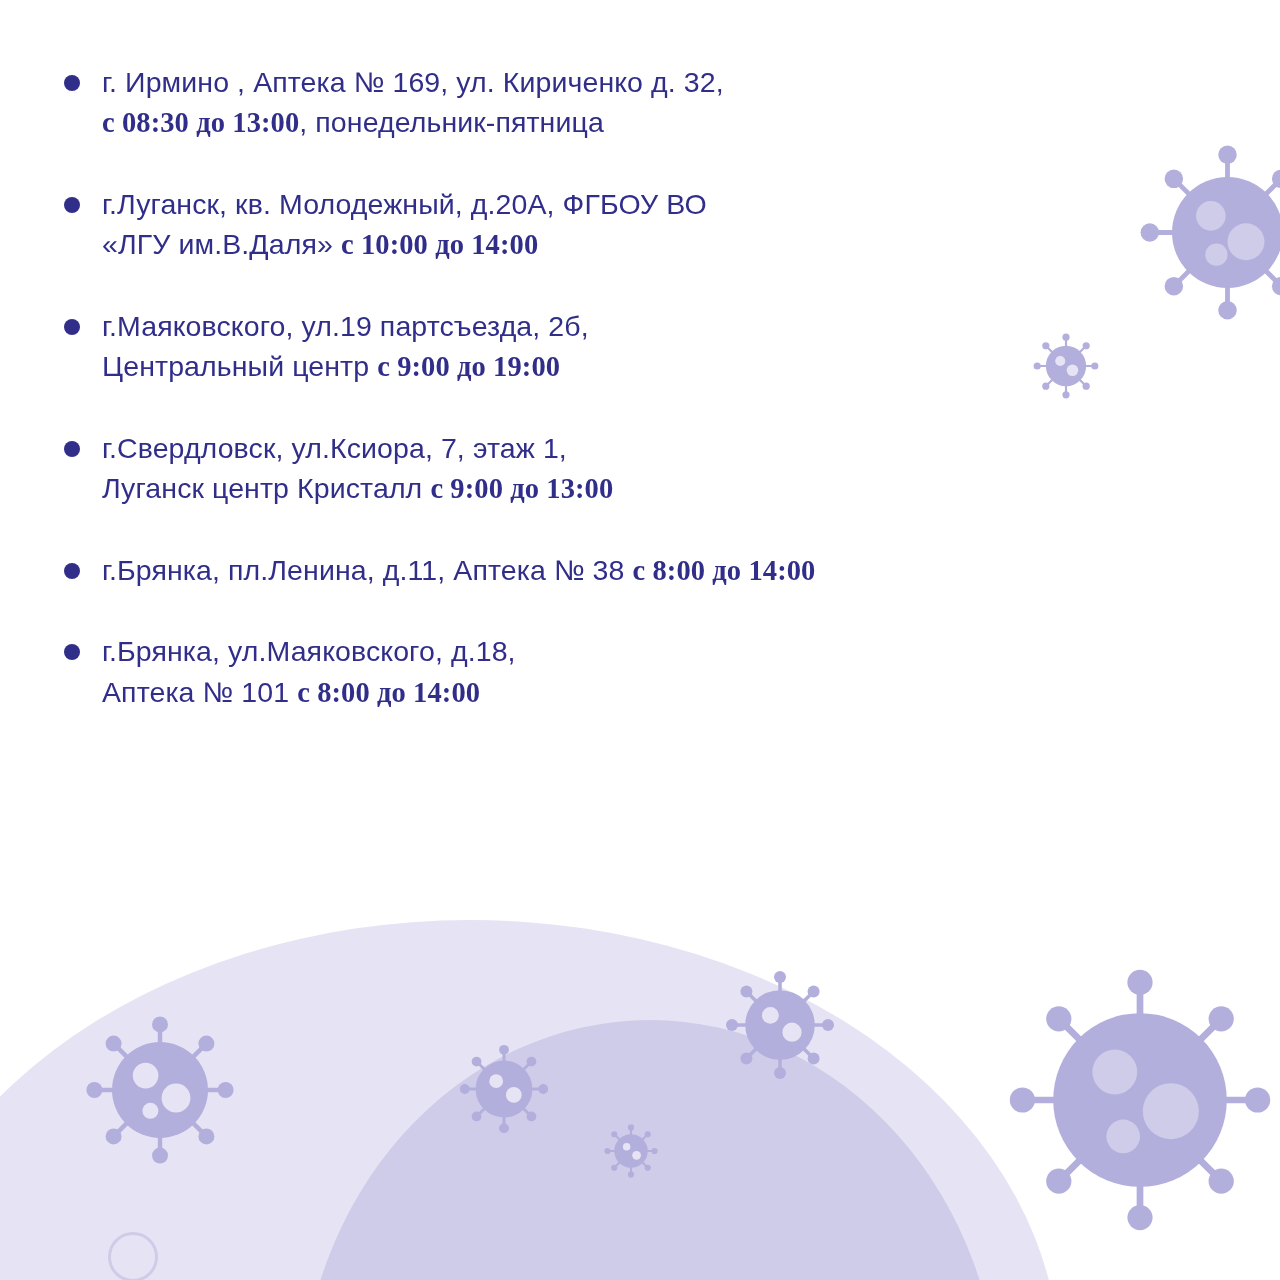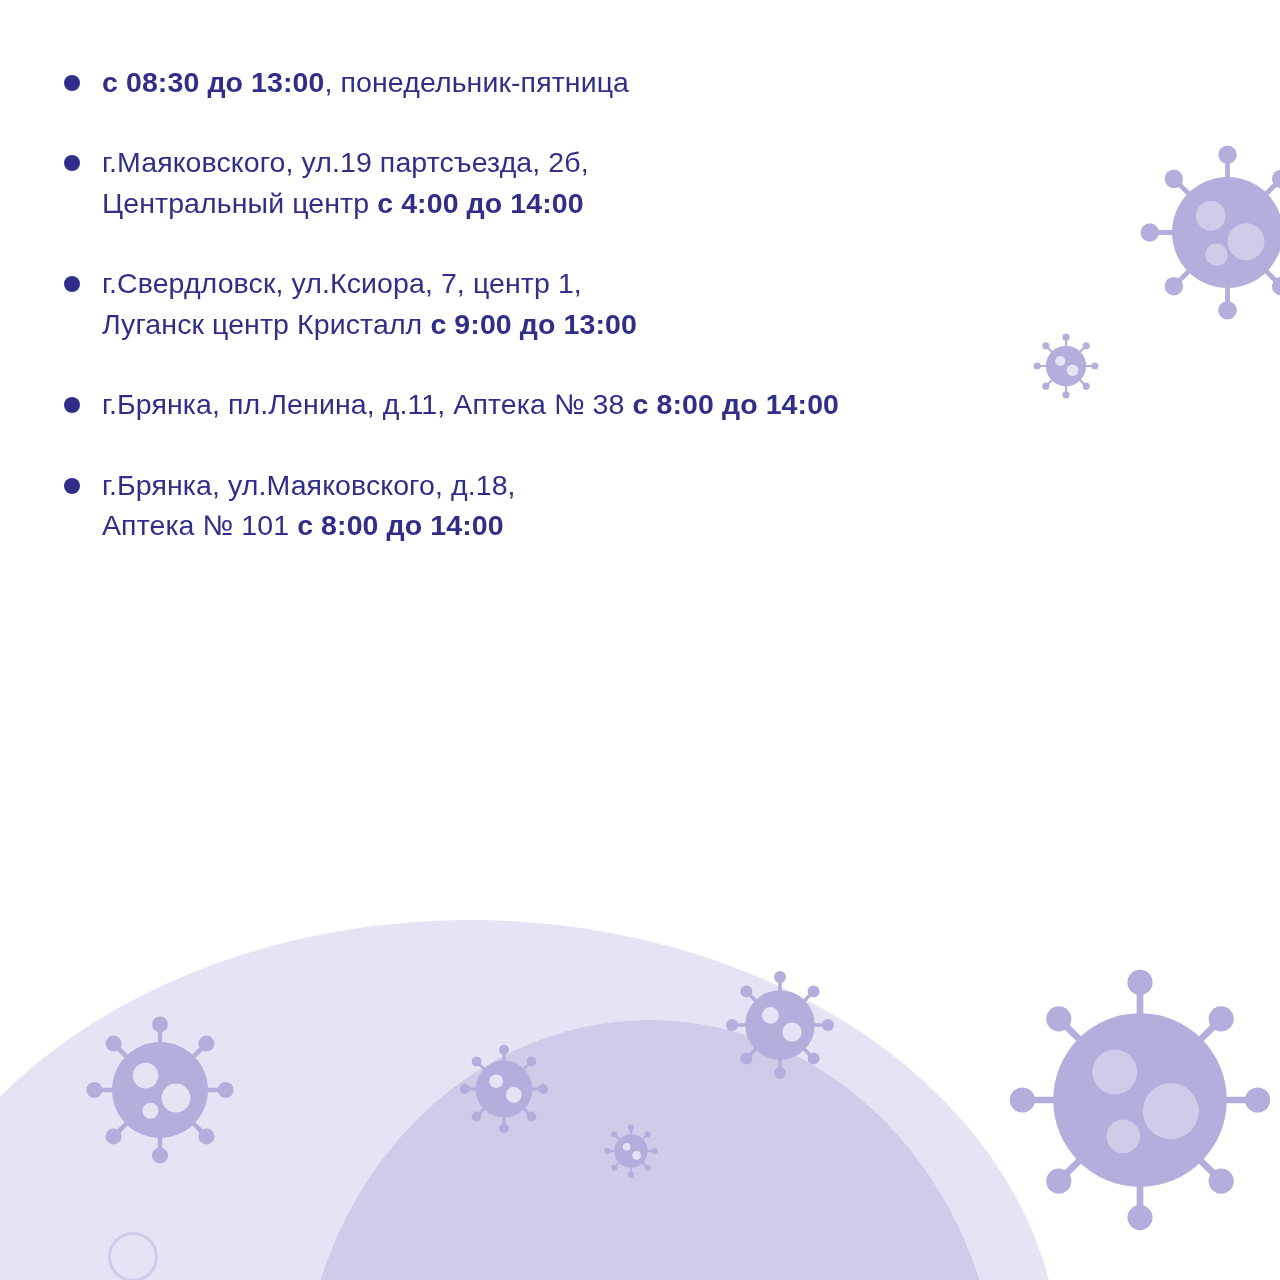--- a/index.html
+++ b/index.html
@@ -94,20 +94,21 @@
     width: 16px;
     height: 16px;
     border-radius: 50%;
     background: #312e8a;
   }
   .line {
     display: block;
   }
   .b {
     font-weight: bold;
+    font-family: Liberation Serif, serif;
   }
 </style>
 </head>
 <body>
 
 <div class="page">
 
   <div class="bg-layer">
     <div class="hill-back"></div>
     <div class="hill-front"></div>
@@ -326,30 +327,36 @@
             <circle cx="59" cy="57" r="7"></circle>
         </g>
       </svg>
     </div>
   </div>
 
   <div class="content">
     <ul class="list">
         <li class="item">
           <span class="bullet"></span>
+          <span class="line"><span>г. Ирмино , Аптека № 169, ул. Кириченко д. 32,</span></span>
           <span class="line"><span class="b">с 08:30 до 13:00</span><span>, понедельник-пятница</span></span>
         </li>
         <li class="item">
           <span class="bullet"></span>
+          <span class="line"><span>г.Луганск, кв. Молодежный, д.20А, ФГБОУ ВО</span></span>
+          <span class="line"><span>«ЛГУ им.В.Даля» </span><span class="b">с 10:00 до 14:00</span></span>
+        </li>
+        <li class="item">
+          <span class="bullet"></span>
           <span class="line"><span>г.Маяковского, ул.19 партсъезда, 2б,</span></span>
-          <span class="line"><span>Центральный центр </span><span class="b">с 4:00 до 14:00</span></span>
-        </li>
-        <li class="item">
-          <span class="bullet"></span>
-          <span class="line"><span>г.Свердловск, ул.Ксиора, 7, центр 1,</span></span>
+          <span class="line"><span>Центральный центр </span><span class="b">с 9:00 до 19:00</span></span>
+        </li>
+        <li class="item">
+          <span class="bullet"></span>
+          <span class="line"><span>г.Свердловск, ул.Ксиора, 7, этаж 1,</span></span>
           <span class="line"><span>Луганск центр Кристалл </span><span class="b">с 9:00 до 13:00</span></span>
         </li>
         <li class="item">
           <span class="bullet"></span>
           <span class="line"><span>г.Брянка, пл.Ленина, д.11, Аптека № 38 </span><span class="b">с 8:00 до 14:00</span></span>
         </li>
         <li class="item">
           <span class="bullet"></span>
           <span class="line"><span>г.Брянка, ул.Маяковского, д.18,</span></span>
           <span class="line"><span>Аптека № 101 </span><span class="b">с 8:00 до 14:00</span></span>

